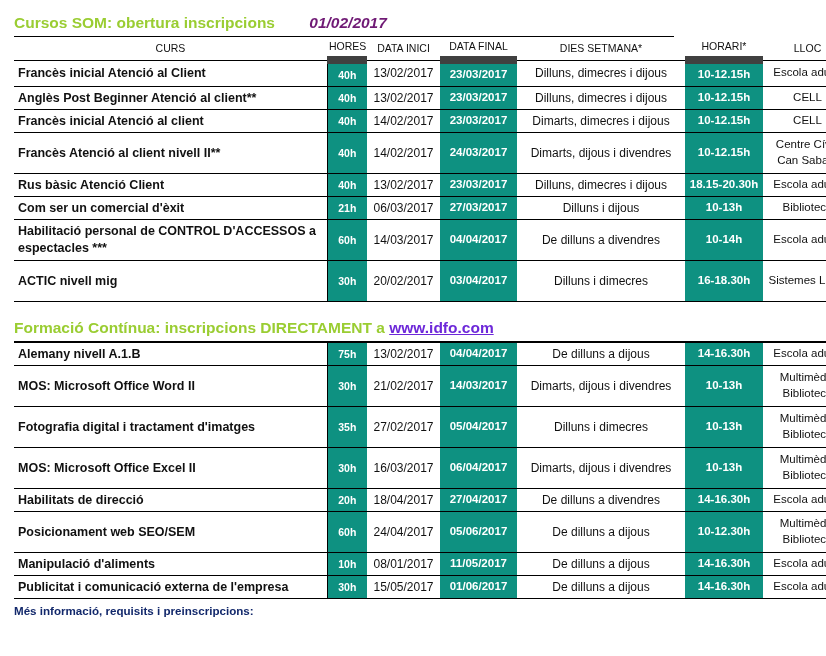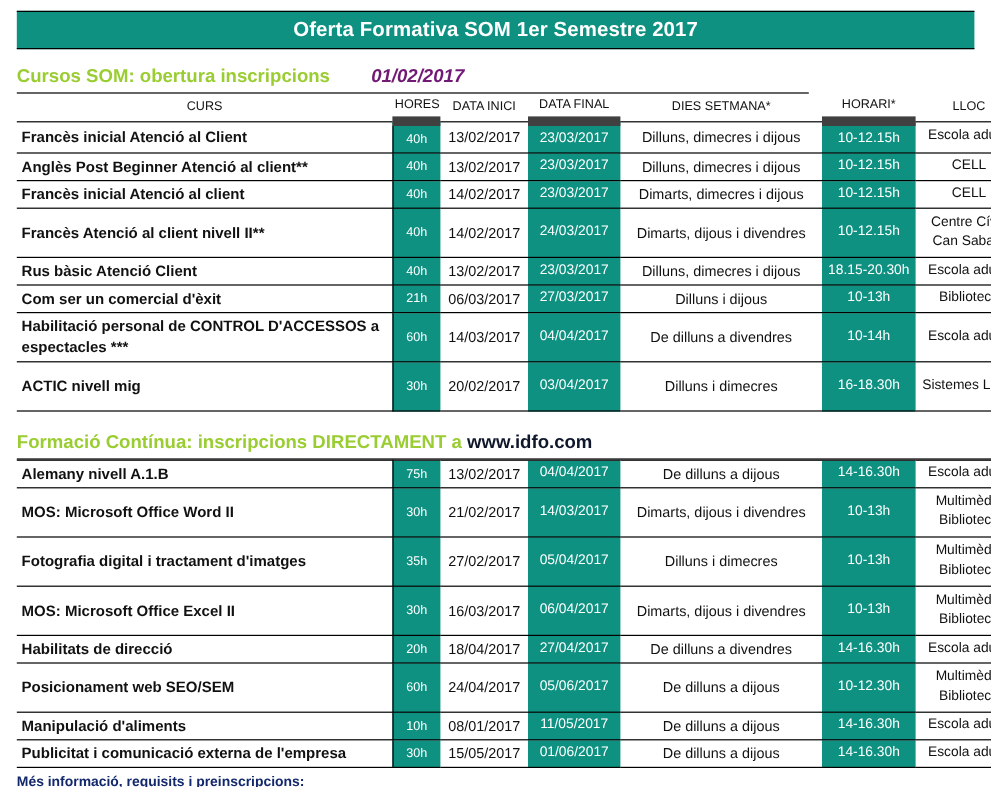--- a/index.html
+++ b/index.html
@@ -38,21 +38,22 @@
     height:27px;
     display:flex;align-items:center;
     border-bottom:1.5px solid #000;
     font-size:15.5px;
     font-weight:bold;
     color:#9ACD32;
     white-space:pre;
   }
   .section-head .accent-red{color:#701a75;font-style:italic;}
   .section-head .accent-link{
-    color:#0f172a;
+    color:#6d28d9;
+    text-decoration:underline;
   }
   .sec1{margin-top:9px;width:660px;gap:30px;}
   .sec2{margin-top:0px;width:826px;border-bottom:1.5px solid #000;}
 
   .spacer{height:12px;}
 
   
   table.schedule{
     border-collapse:collapse;
     width:798px;
@@ -89,21 +90,21 @@
     text-align:left;
     font-size:12.5px;
     font-weight:bold;
     padding-left:4px;
     border-right:1.2px solid #000;
   }
   td.cell-c{text-align:center;font-size:12px;}
   td.teal{
     background:#0E9181;
     color:#ffffff;
-    font-weight:normal;
+    font-weight:bold;
     text-align:center;
     border-top:none;border-bottom:none;
   }
   td.hores{font-size:10.5px;}
   td.datefin{font-size:11.5px;}
   td.lloc{font-size:11.5px;}
   tr.r1 td{height:18px;}
   tr.r2 td{height:36px;}
 
   
@@ -126,23 +127,20 @@
     color:#12286B;
     line-height:16.6px;
   }
   .foot-text .b{font-weight:bold;}
 </style>
 </head>
 <body>
 
 <div class="page">
 
-  <div class="title-bar">
-    <div class="t">Oferta Formativa SOM 1er Semestre 2017</div>
-  </div>
 
   <div class="section-head sec1">
     <span>Cursos SOM: obertura inscripcions </span><span class="accent-red">01/02/2017</span>
   </div>
 
   <table class="schedule">
     <colgroup>
       <col class="c-curs">
         <col class="c-hores">
         <col class="c-ini">

